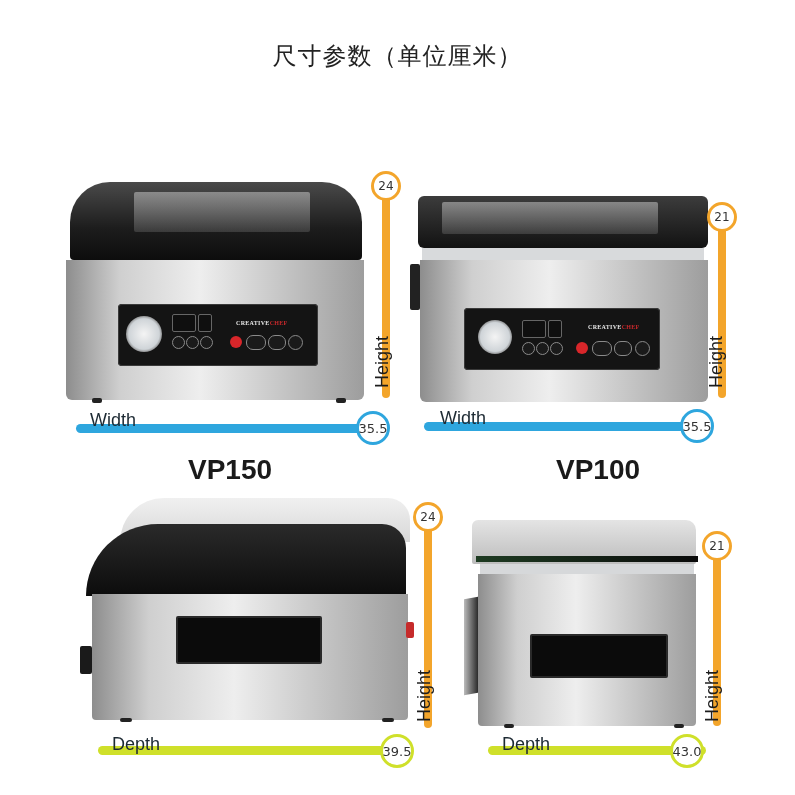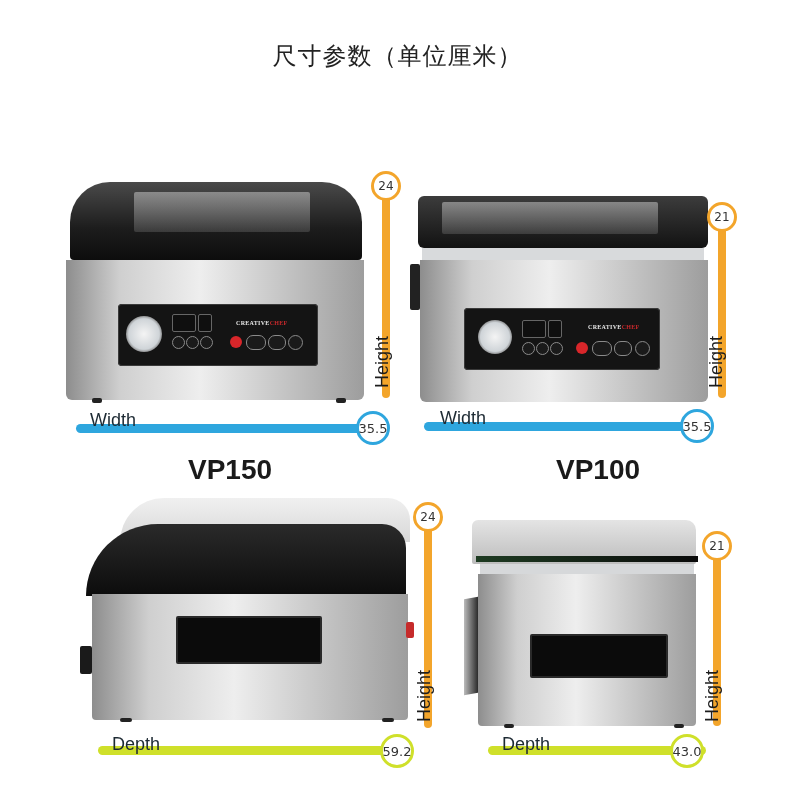--- a/index.html
+++ b/index.html
@@ -111,21 +111,21 @@
   <div class="abs foot" style="left:40px; top:220px; width:12px; height:4px;"></div>
   <div class="abs foot" style="left:302px; top:220px; width:12px; height:4px;"></div>
 </div>
 
 <div class="abs vbar" style="left:424px; top:516px; height:212px;"></div>
 <div class="abs vcircle" style="left:413px; top:502px;">24</div>
 <div class="abs vlabel" style="left:414px; top:722px;">Height</div>
 
 <div class="abs hbar" style="left:98px; top:746px; width:300px; background:#cfe02a;"></div>
 <div class="abs hlabel" style="left:112px; top:734px;">Depth</div>
-<div class="abs hcircle" style="left:380px; top:734px; border:3px solid #cfe02a;">59.2</div>
+<div class="abs hcircle" style="left:380px; top:734px; border:3px solid #cfe02a;">39.5</div>
 
 <div class="abs" style="left:454px; top:516px; width:256px; height:214px;">
   <div class="abs" style="left:18px; top:4px; width:224px; height:44px; background:linear-gradient(180deg,#e4e4e4,#bdbdbd); border-radius:6px 10px 2px 2px;"></div>
   <div class="abs" style="left:22px; top:40px; width:222px; height:6px; background:linear-gradient(90deg,#1e3b22,#0a0a0a);"></div>
   <div class="abs" style="left:26px; top:48px; width:214px; height:12px; background:#d6d8da;"></div>
   <div class="abs steel" style="left:24px; top:58px; width:218px; height:152px; border-radius:0 0 4px 4px;"></div>
   <div class="abs sideslot" style="left:76px; top:118px; width:134px; height:40px;"></div>
   <div class="abs" style="left:10px; top:82px; width:14px; height:96px; background:linear-gradient(90deg,#bbb,#2b2b2b); transform:skewY(-10deg);"></div>
   <div class="abs foot" style="left:50px; top:208px; width:10px; height:4px;"></div>
   <div class="abs foot" style="left:220px; top:208px; width:10px; height:4px;"></div>

